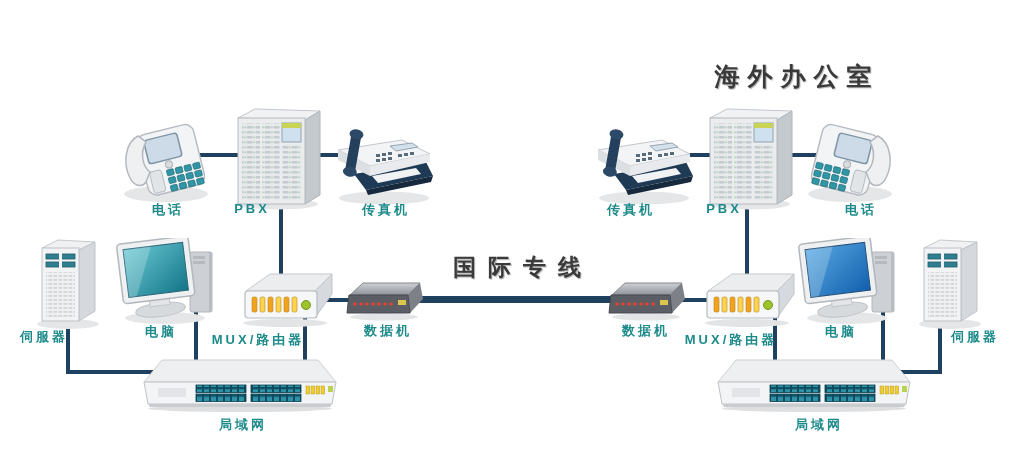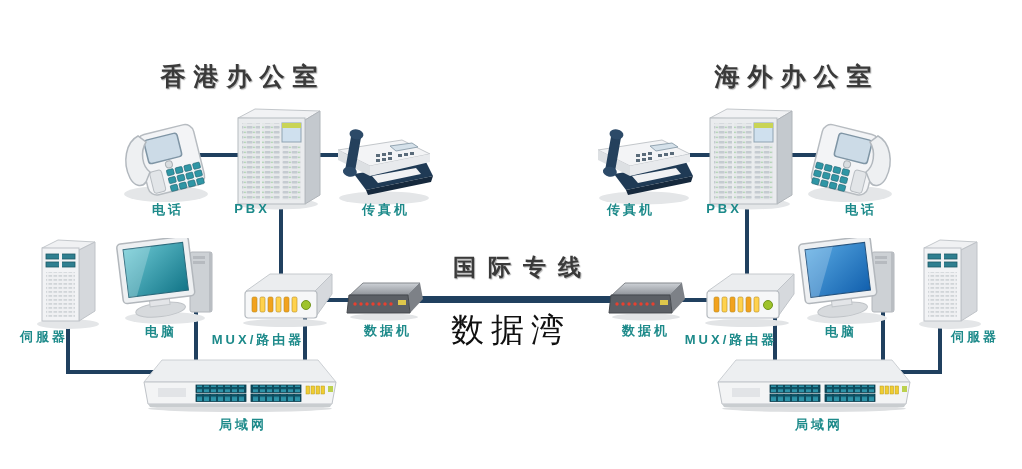--- a/index.html
+++ b/index.html
@@ -273,24 +273,22 @@
   <svg class="dev" style="left:792px;top:238px;width:115px;height:88px">
       <use href="#sym-computer-r"></use>
     </svg>
   <svg class="dev" style="left:910px;top:234px;width:80px;height:95px">
       <use href="#sym-server"></use>
     </svg>
   <svg class="dev" style="left:714px;top:357px;width:200px;height:55px">
       <use href="#sym-lan"></use>
     </svg>
 
-  <div class="title" style="left:243px;top:60px">香港办公室</div>
   <div class="title" style="left:797px;top:60px">海外办公室</div>
   <div class="subtitle" style="left:523px;top:252px">国际专线</div>
-  <div class="watermark" style="left:511px;top:308px">数据湾</div>
 
   <div class="lbl" style="left:168px;top:201px">电话</div>
   <div class="lbl" style="left:252px;top:201px">PBX</div>
   <div class="lbl" style="left:386px;top:201px">传真机</div>
   <div class="lbl" style="left:44px;top:328px">伺服器</div>
   <div class="lbl" style="left:161px;top:323px">电脑</div>
   <div class="lbl" style="left:258px;top:331px">MUX/路由器</div>
   <div class="lbl" style="left:388px;top:322px">数据机</div>
   <div class="lbl" style="left:243px;top:416px">局域网</div>
 

